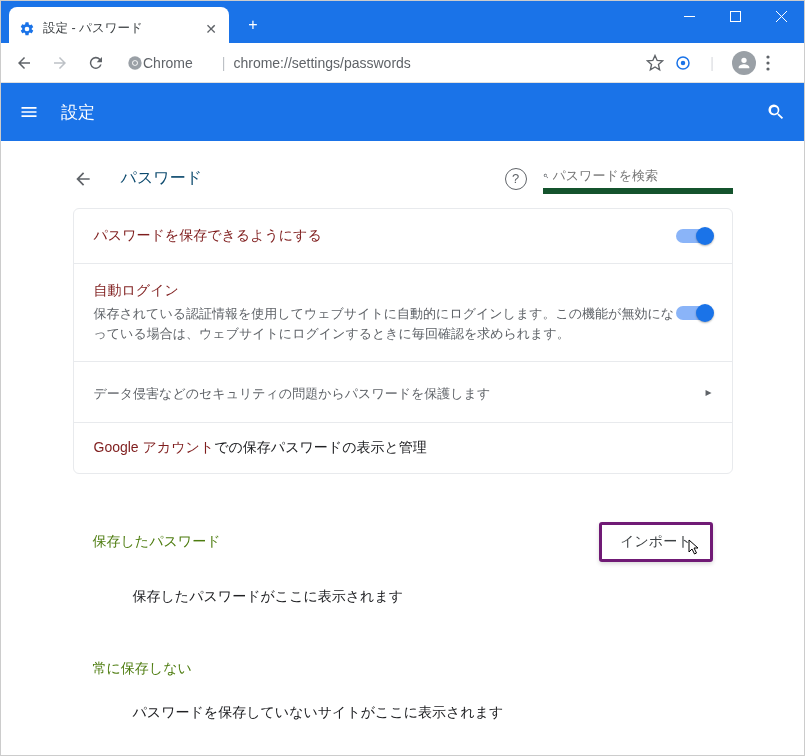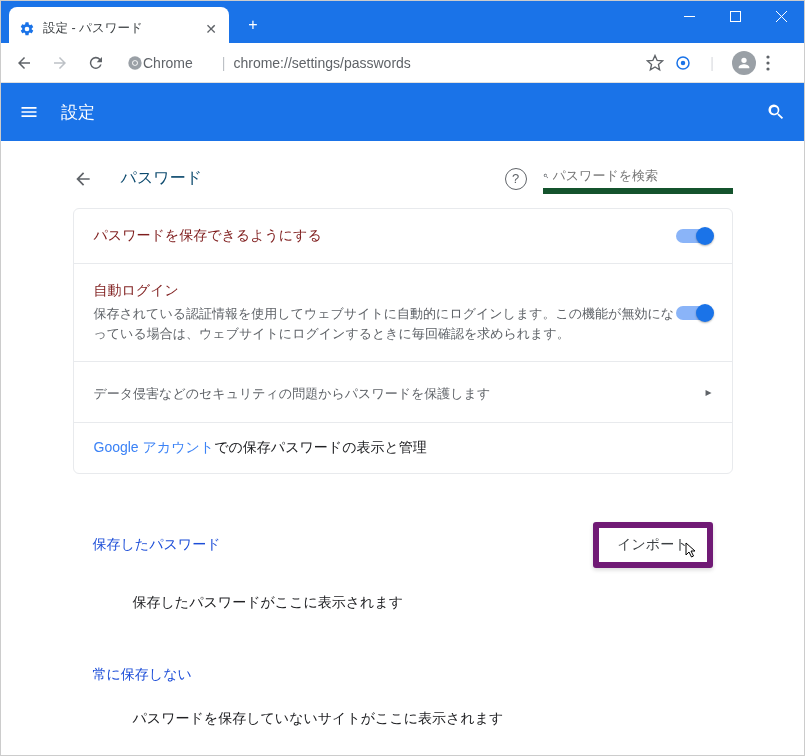--- a/index.html
+++ b/index.html
@@ -51,25 +51,25 @@
 .row { display:flex; align-items:center; padding: 18px 20px; border-bottom: 1px solid #e8eaed; }
 .row:last-child { border-bottom:none;}
 .row .txt { flex:1; }
 .row .label { font-size:14px; color:#7f1d1d; }
 .row .sub { font-size:13px; color:#5f6368; margin-top:4px; line-height:1.5;}
 .toggle { width: 36px; height:14px; background:#8ab4f8; border-radius: 8px; position:relative; flex-shrink:0;}
 .toggle::after { content:""; width:18px; height:18px; background:#1a73e8; border-radius:50%; position:absolute; right:-2px; top:-2px; box-shadow: 0 1px 2px rgba(0,0,0,0.3);}
 .chev { color:#5f6368; font-size:12px;}
 
 .link-row { padding: 16px 20px; font-size:14px; color:#202124;}
-.link-row a { color:#3b82f6; text-decoration:none;}
+.link-row a { color:#7f1d1d; text-decoration:none;}
 
 .section-head { display:flex; align-items:center; padding: 30px 20px 10px 20px;}
-.section-head .label { font-size:14px; color:#1d4ed8;}
-.import-btn { margin-left:auto; background:#fff; border:6px solid #701a75; box-shadow: 0 2px 4px rgba(0,0,0,0.15); padding: 8px 18px; font-size:14px; color:#3c4043; border-radius:3px; position:relative; display:flex; align-items:center; gap:6px;}
+.section-head .label { font-size:14px; color:#4d7c0f;}
+.import-btn { margin-left:auto; background:#fff; border:3px solid #701a75; box-shadow: 0 2px 4px rgba(0,0,0,0.15); padding: 8px 18px; font-size:14px; color:#3c4043; border-radius:3px; position:relative; display:flex; align-items:center; gap:6px;}
 .cursor { position:absolute; right:6px; bottom:2px; font-size:15px;}
 .empty { padding: 16px 20px 16px 60px; font-size:14px; color:#202124;}
 
 
 svg { display:block; }
 ::-webkit-scrollbar { width: 16px; }
 ::-webkit-scrollbar-thumb { background: #c1c1c1; border-radius: 0; border: 4px solid #fff;}
 ::-webkit-scrollbar-track { background: #f1f1f1;}
 </style>
 </head>

